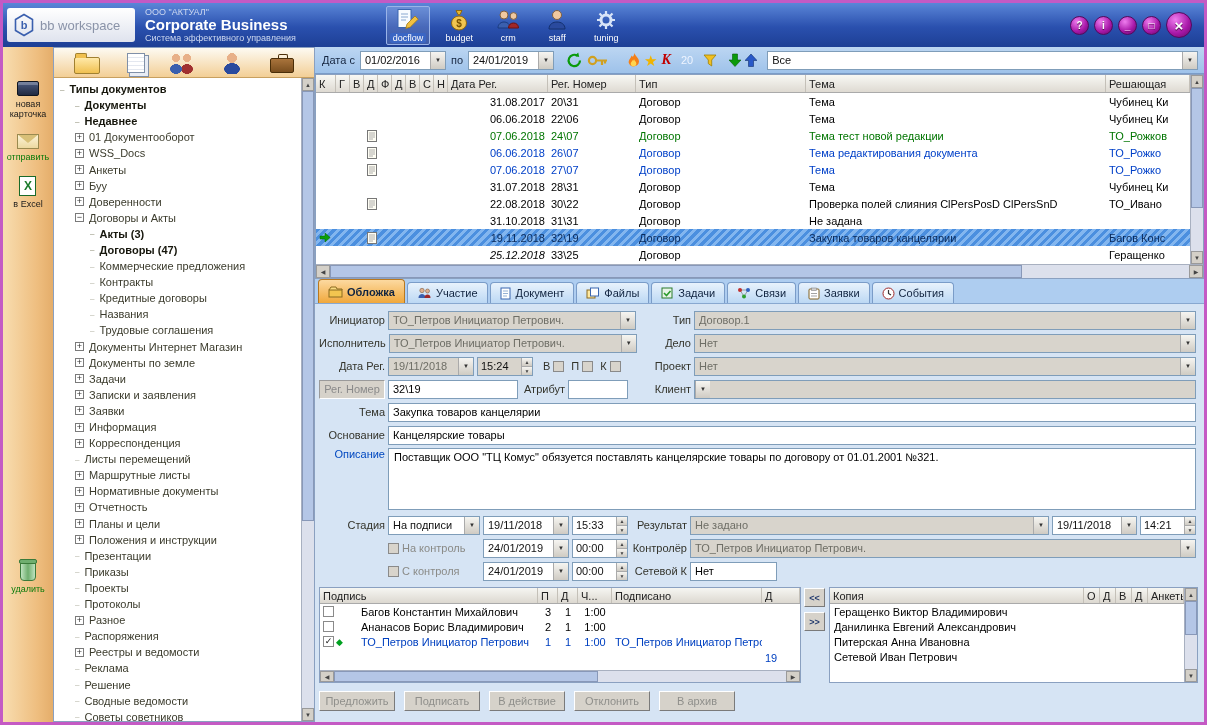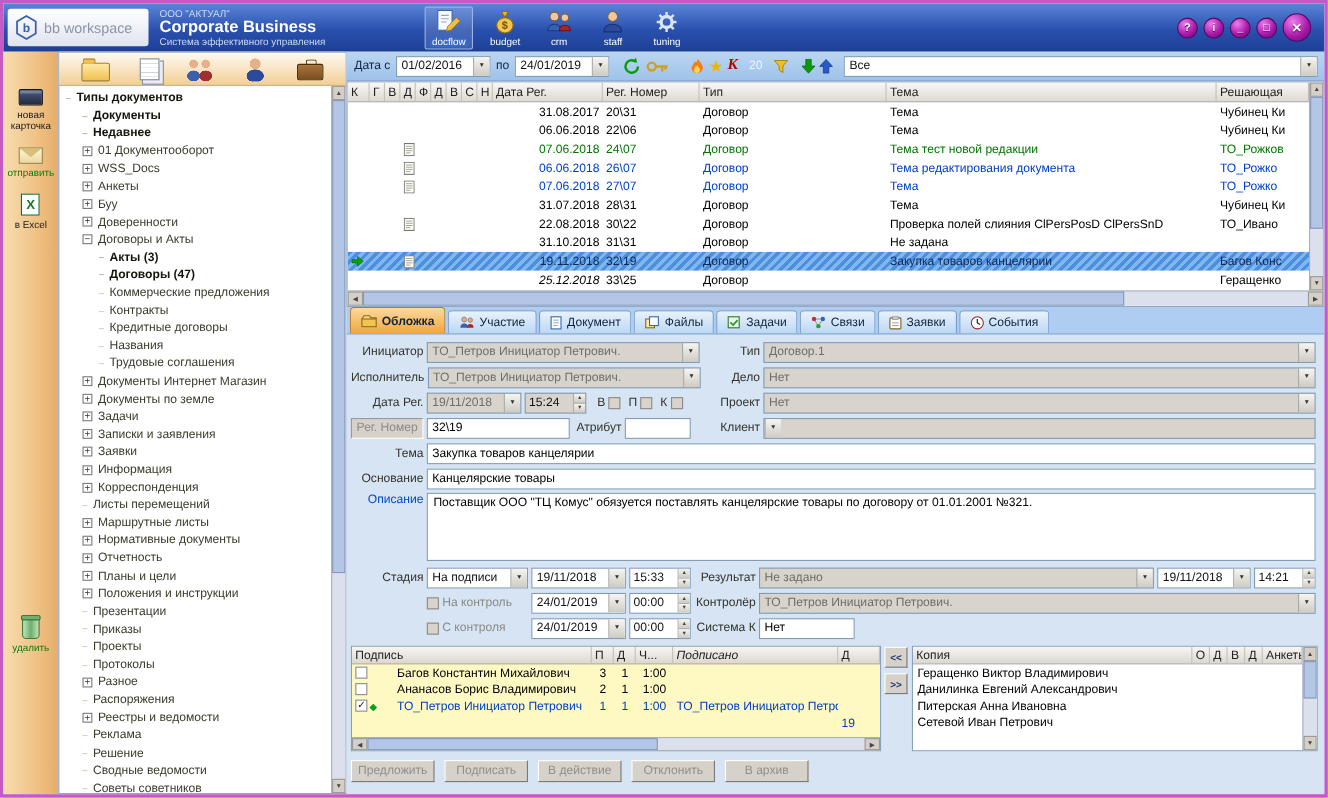--- a/index.html
+++ b/index.html
@@ -132,21 +132,21 @@
 .spinbtns{flex:0 0 11px;display:flex;flex-direction:column;border-left:1px solid #aaa}
 .spinbtns span{flex:1;font-size:5px;display:flex;align-items:center;justify-content:center;background:linear-gradient(#f6f5f1,#cfcbc3);color:#444;cursor:pointer}
 .spinbtns span+span{border-top:1px solid #aaa}
 .cb{flex:0 0 11px;width:11px;height:11px;background:#fff;border:1px solid #8a8a8a;display:inline-flex;align-items:center;justify-content:center;font-size:9px;line-height:9px;color:#111;cursor:pointer}
 .cb.dis{background:#d8d4cc}
 .flag{display:inline-flex;align-items:center;gap:3px;margin-left:7px}
 .flag-letter{color:#33332a}
 
 
 .sigarea{flex:0 0 96px;display:flex;margin:4px 6px 0 4px;gap:3px}
-.sigtable{flex:0 0 482px;background:#fef9c3;border:1px solid #8aa0c0;display:flex;flex-direction:column;overflow:hidden}
+.sigtable{flex:0 0 482px;background:#ffffff;border:1px solid #8aa0c0;display:flex;flex-direction:column;overflow:hidden}
 .sig-head{flex:0 0 16px;display:flex;background:linear-gradient(#f6f6f2,#dcd8d0);border-bottom:1px solid #aaa;color:#222}
 .sig-body{flex:1;overflow:hidden}
 .sig-row{display:flex;height:15px;align-items:center;cursor:pointer}
 .sig-row .c{display:flex;align-items:center;padding:0 3px;overflow:hidden;white-space:nowrap}
 .sig-row.signed{color:#0040c0}
 .sig-cbcell{flex:0 0 38px;display:flex;align-items:center;gap:2px;padding-left:3px}
 .diamond{color:#00a020;font-size:9px}
 .ccenter{justify-content:center}
 .sigmid{flex:0 0 22px;display:flex;flex-direction:column;gap:5px;padding-top:1px}
 .midbtn{width:21px;height:19px;background:#d6d2ca;border:1px solid;border-color:#fff #7a7a7a #7a7a7a #fff;font-size:9px;color:#223a6e;display:flex;align-items:center;justify-content:center;cursor:pointer;font-weight:bold}
@@ -955,34 +955,34 @@
               <span class="val">24/01/2019</span>
               <span class="drop">▼</span>
             </div>
           <div class="spin">
               <span class="val">00:00</span>
               <span class="spinbtns">
                 <span>▲</span>
                 <span>▼</span>
               </span>
             </div>
-          <span class="rlabel2">Система К</span>
+          <span class="rlabel2">Сетевой К</span>
           <div class="tinput w87">Нет</div>
           <span class="spacer"></span>
         </div>
       </div>
 
       <div class="sigarea">
         <div class="sigtable">
           <div class="sig-head">
               <div class="dt-cell" style="flex: 0 0 218px;">Подпись</div>
               <div class="dt-cell" style="flex: 0 0 20px;">П</div>
               <div class="dt-cell" style="flex: 0 0 20px;">Д</div>
               <div class="dt-cell" style="flex: 0 0 34px;">Ч...</div>
-              <div class="dt-cell" style="flex: 0 0 150px; font-style: italic;">Подписано</div>
+              <div class="dt-cell" style="flex: 0 0 150px;">Подписано</div>
               <div class="dt-cell" style="flex: 1 1 0%;">Д</div>
             </div>
           <div class="sig-body">
               <div class="sig-row">
                 <span class="sig-cbcell">
                   <span class="cb"></span>
                 </span>
                 <span class="c " style="flex: 0 0 180px;">Багов Константин Михайлович</span>
                 <span class="c ccenter" style="flex: 0 0 20px;">3</span>
                 <span class="c ccenter" style="flex: 0 0 20px;">1</span>

